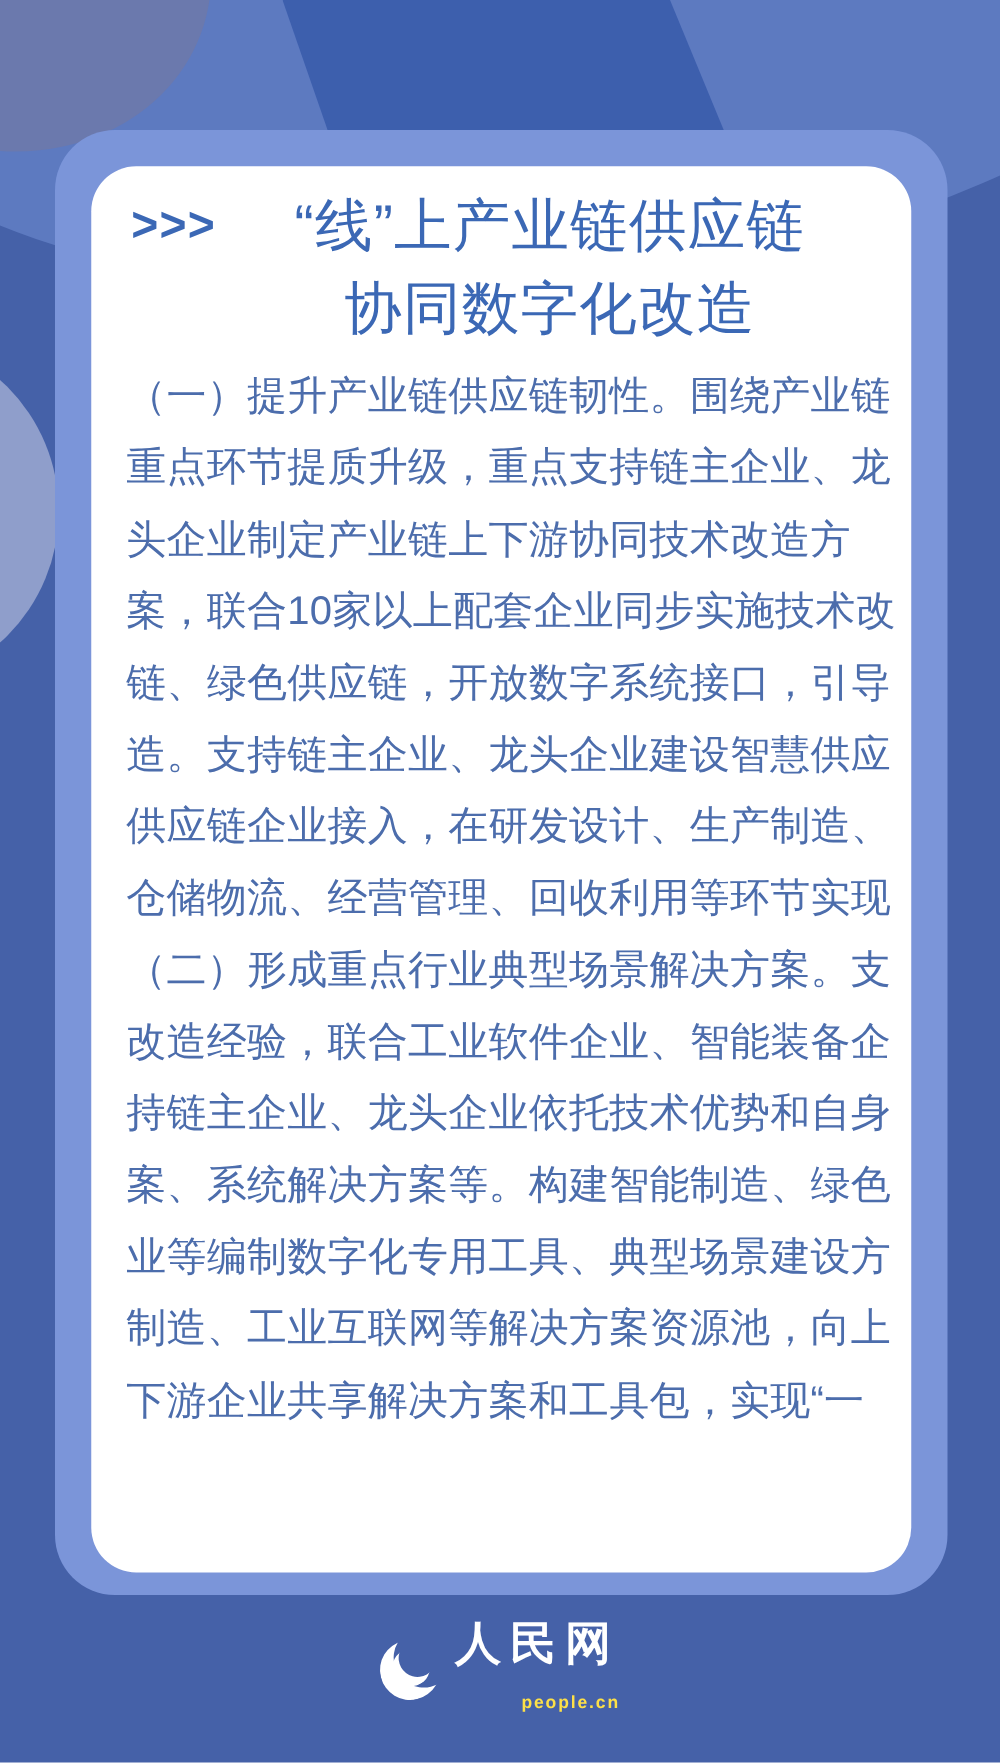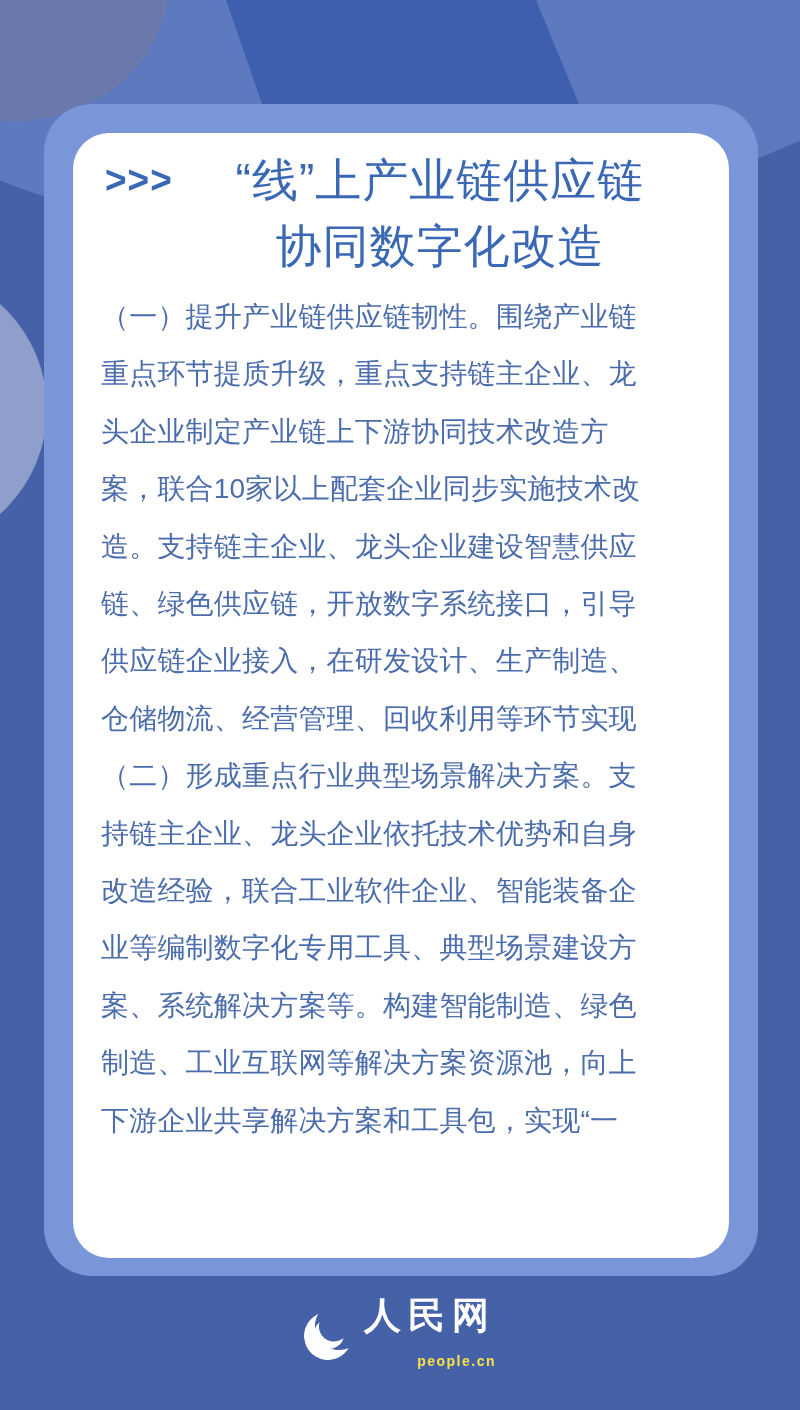--- a/index.html
+++ b/index.html
@@ -69,21 +69,21 @@
     font-weight:400;
     font-size:46px;
     line-height:66px;
     color:var(--title_color,#3b68b5);
     letter-spacing:1px;
   }
   .body{
     margin-top:9px;
   }
   .body-line{
-    font-size:28px;
+    font-size:32px;
     line-height:57.4px;
     color:var(--body_color,#4c6dac);
     white-space:nowrap;
     letter-spacing:0.2px;
   }
 
   
   .footer{
     position:absolute;left:0;right:0;top:1296px;
     display:flex;justify-content:center;
@@ -144,29 +144,29 @@
         <div class="title">
           <div>“线”上产业链供应链</div>
           <div>协同数字化改造</div>
         </div>
       </div>
       <div class="body">
           <div class="body-line">（一）提升产业链供应链韧性。围绕产业链</div>
           <div class="body-line">重点环节提质升级，重点支持链主企业、龙</div>
           <div class="body-line">头企业制定产业链上下游协同技术改造方</div>
           <div class="body-line">案，联合10家以上配套企业同步实施技术改</div>
+          <div class="body-line">链、绿色供应链，开放数字系统接口，引导</div>
           <div class="body-line">造。支持链主企业、龙头企业建设智慧供应</div>
-          <div class="body-line">链、绿色供应链，开放数字系统接口，引导</div>
           <div class="body-line">供应链企业接入，在研发设计、生产制造、</div>
           <div class="body-line">仓储物流、经营管理、回收利用等环节实现</div>
           <div class="body-line">（二）形成重点行业典型场景解决方案。支</div>
+          <div class="body-line">改造经验，联合工业软件企业、智能装备企</div>
           <div class="body-line">持链主企业、龙头企业依托技术优势和自身</div>
-          <div class="body-line">改造经验，联合工业软件企业、智能装备企</div>
+          <div class="body-line">案、系统解决方案等。构建智能制造、绿色</div>
           <div class="body-line">业等编制数字化专用工具、典型场景建设方</div>
-          <div class="body-line">案、系统解决方案等。构建智能制造、绿色</div>
           <div class="body-line">制造、工业互联网等解决方案资源池，向上</div>
           <div class="body-line">下游企业共享解决方案和工具包，实现“一</div>
         </div>
     </div>
   </div>
 
   <div class="footer">
     <div class="logo-row">
       <span class="moon"></span>
       <div class="logo-text-col">

